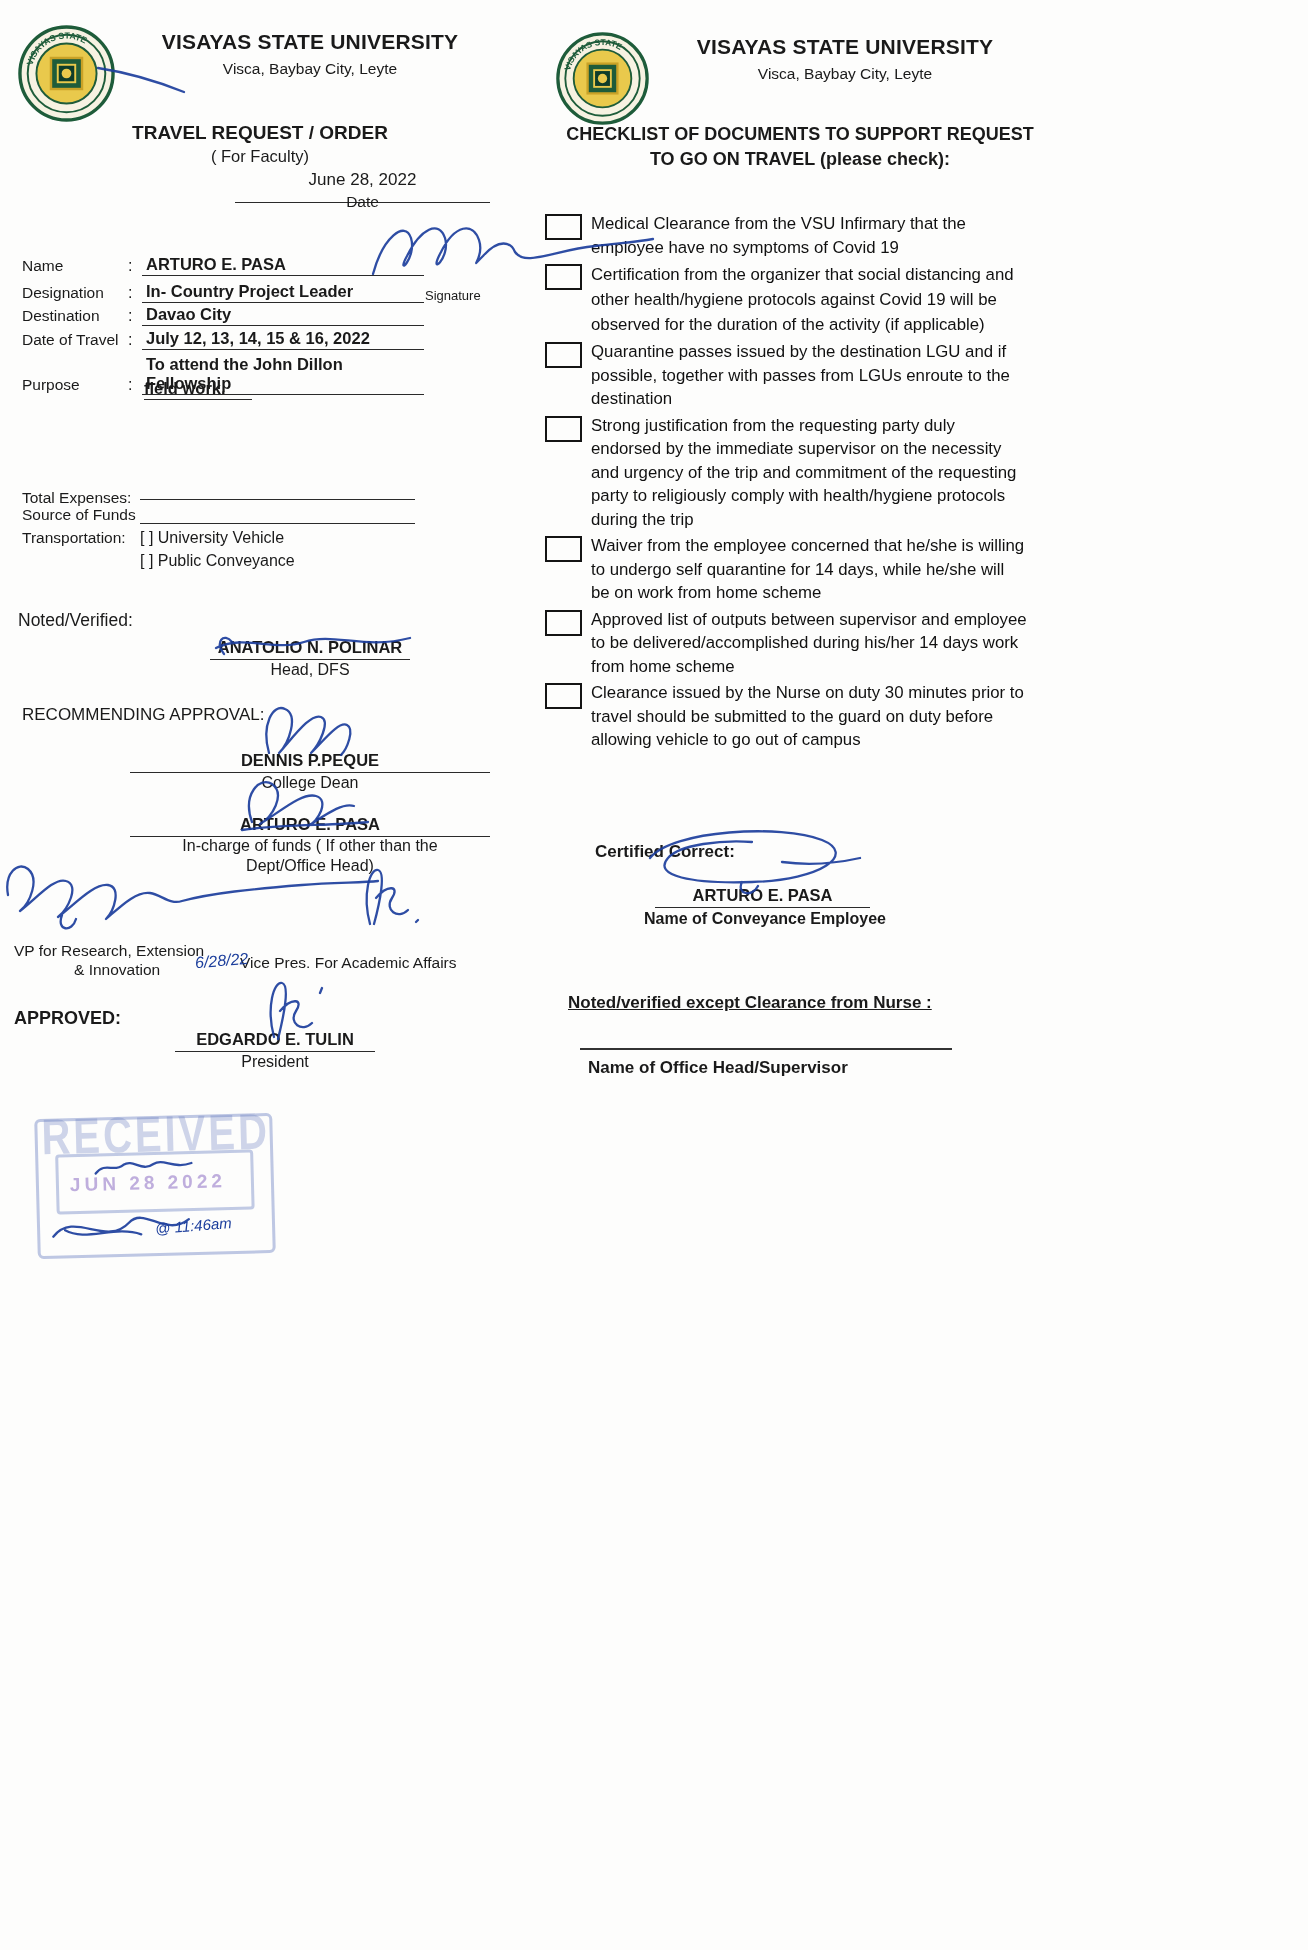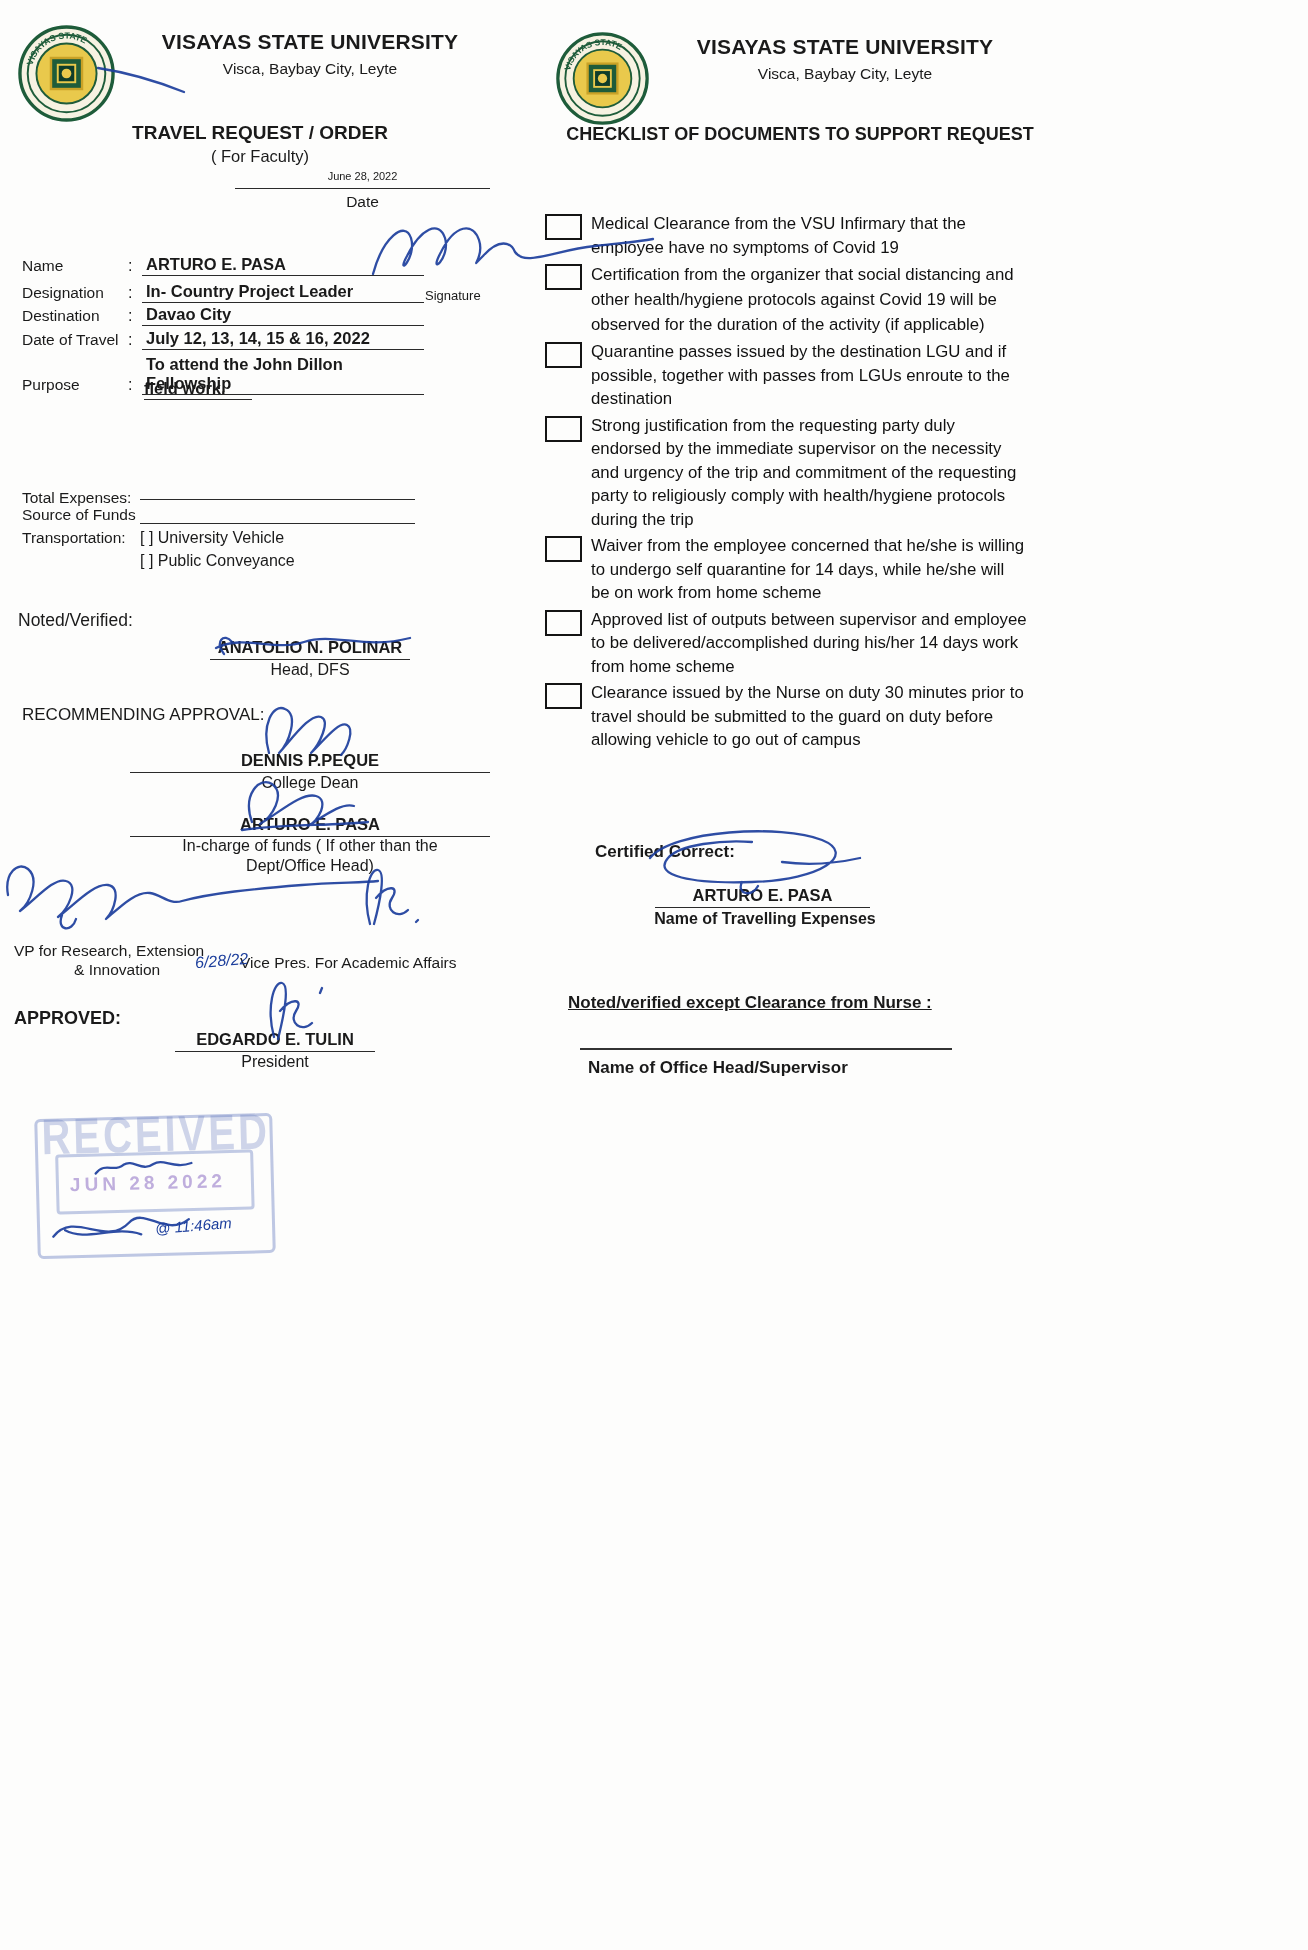--- a/index.html
+++ b/index.html
@@ -54,21 +54,21 @@
       <path id="arcL" d="M14,50 a36,36 0 1,1 72,0" fill="none"></path>
       <text font-size="9" fill="#1e5c3a" font-weight="bold"><textPath href="#arcL" startOffset="8">VISAYAS STATE</textPath></text>
     </svg>
 
     <div class="abs uni-name b ctr" style="left:115px;top:30px;width:390px;">VISAYAS STATE UNIVERSITY</div>
     <div class="abs uni-addr ctr" style="left:115px;top:60px;width:390px;">Visca, Baybay City, Leyte</div>
 
     <div class="abs b ctr" style="left:90px;top:122px;width:340px;font-size:19px;">TRAVEL REQUEST / ORDER</div>
     <div class="abs ctr" style="left:90px;top:147px;width:340px;font-size:16.5px;">( For Faculty)</div>
 
-    <div class="abs ctr ul" style="left:235px;top:170px;width:255px;font-size:11px;padding-bottom:6px;">June 28, 2022</div>
+    <div class="abs ctr ul" style="left:235px;top:170px;width:255px;font-size:17px;padding-bottom:12px;">June 28, 2022</div>
     <div class="abs ctr" style="left:235px;top:193px;width:255px;font-size:15.5px;">Date</div>
 
     <div class="row" style="top:255px;">
       <span class="lbl">Name</span>
       <span class="colon">:</span>
       <span class="val">ARTURO E. PASA</span>
     </div>
     <div class="row" style="top:282px;">
       <span class="lbl">Designation</span>
       <span class="colon">:</span>
@@ -132,20 +132,21 @@
       <rect x="41" y="41" width="18" height="18" fill="#0f3d2a" stroke="#e9c94c" stroke-width="2"></rect>
       <circle cx="50" cy="50" r="5" fill="#e9c94c"></circle>
       <path id="arcR" d="M14,50 a36,36 0 1,1 72,0" fill="none"></path>
       <text font-size="9" fill="#1e5c3a" font-weight="bold"><textPath href="#arcR" startOffset="8">VISAYAS STATE</textPath></text>
     </svg>
 
     <div class="abs uni-name b ctr" style="left:105px;top:35px;width:400px;">VISAYAS STATE UNIVERSITY</div>
     <div class="abs uni-addr ctr" style="left:105px;top:65px;width:400px;">Visca, Baybay City, Leyte</div>
 
     <div class="abs b ctr" style="left:0px;top:124px;width:520px;font-size:18px;">CHECKLIST OF DOCUMENTS TO SUPPORT REQUEST</div>
+    <div class="abs b ctr" style="left:0px;top:149px;width:520px;font-size:18px;">TO GO ON TRAVEL (please check):</div>
 
     <div class="abs" style="left:5px;top:212px;width:482px;">
       <div class="check-item">
         <span class="cbox"></span>
         <span class="ctext">Medical Clearance from the VSU Infirmary that the employee have no symptoms of Covid 19</span>
       </div>
       <div class="check-item">
         <span class="cbox"></span>
         <span class="ctext" style="line-height:25px;">Certification from the organizer that social distancing and other health/hygiene protocols against Covid 19 will be observed for the duration of the activity (if applicable)</span>
       </div>
@@ -166,21 +167,21 @@
         <span class="ctext">Approved list of outputs between supervisor and employee to be delivered/accomplished during his/her 14 days work from home scheme</span>
       </div>
       <div class="check-item">
         <span class="cbox"></span>
         <span class="ctext">Clearance issued by the Nurse on duty 30 minutes prior to travel should be submitted to the guard on duty before allowing vehicle to go out of campus</span>
       </div>
     </div>
 
     <div class="abs b" style="left:55px;top:842px;font-size:17px;">Certified Correct:</div>
     <div class="abs b ctr ul" style="left:115px;top:886px;width:215px;font-size:16.5px;padding-bottom:2px;">ARTURO E. PASA</div>
-    <div class="abs b ctr" style="left:60px;top:910px;width:330px;font-size:16px;">Name of Travelling Expenses</div>
+    <div class="abs b ctr" style="left:60px;top:910px;width:330px;font-size:16px;">Name of Conveyance Employee</div>
 
     <div class="abs b" style="left:28px;top:993px;font-size:17px;text-decoration:underline;">Noted/verified except Clearance from Nurse :</div>
     <div class="abs" style="left:40px;top:1048px;width:372px;border-bottom:2.2px solid #333;"></div>
     <div class="abs b" style="left:48px;top:1058px;font-size:17px;">Name of Office Head/Supervisor</div>
   </div>
 
   <svg class="sig" style="left:96px;top:58px;" width="92" height="42" viewBox="0 0 92 42">
     <path d="M2,10 C28,14 58,22 88,34" stroke-width="2"></path>
   </svg>
 

